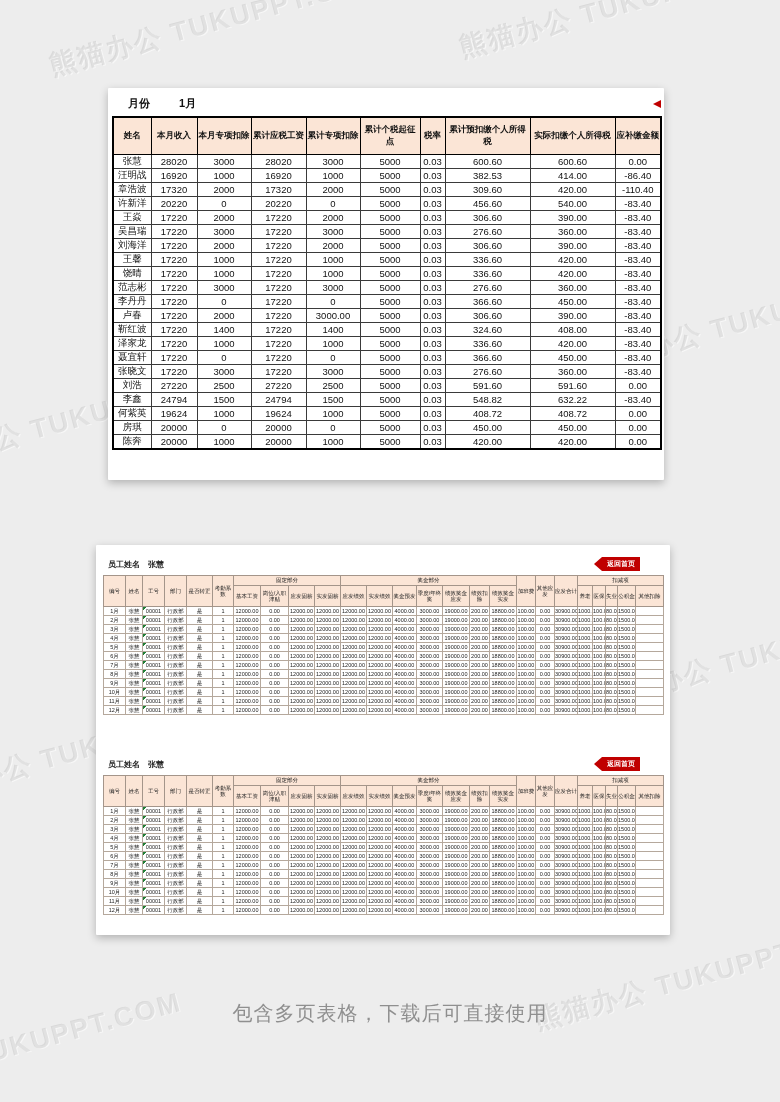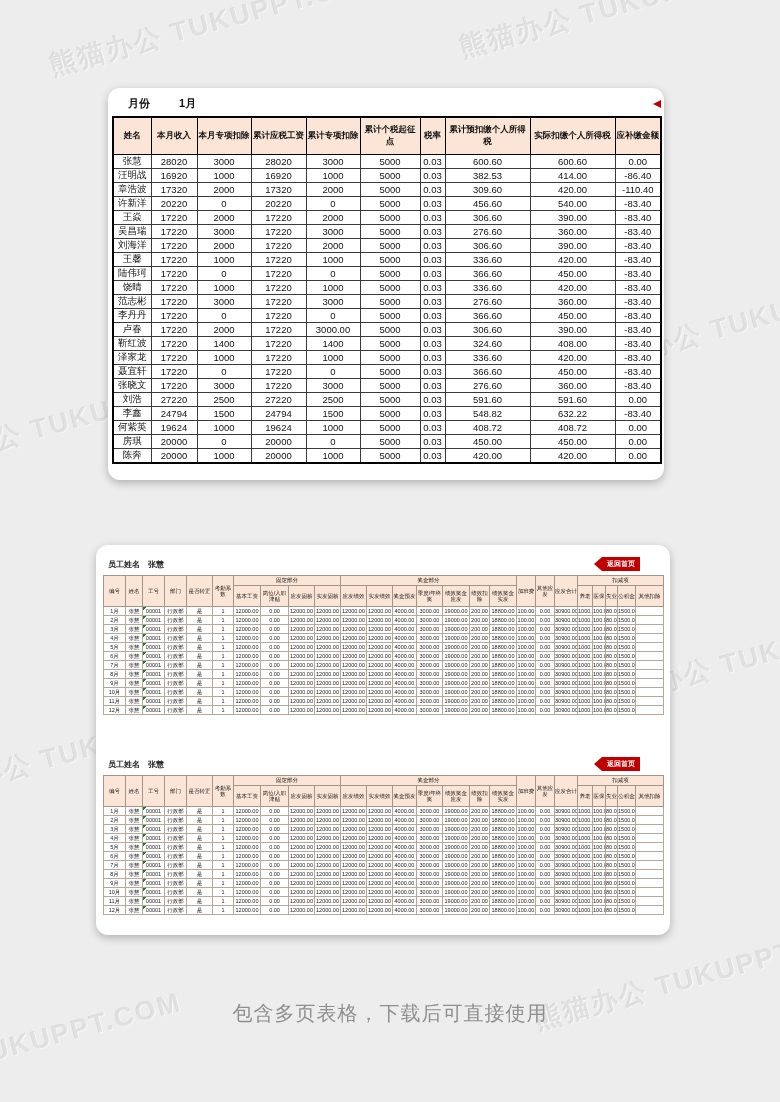--- a/index.html
+++ b/index.html
@@ -7,21 +7,21 @@
         font-family:"Liberation Sans","DejaVu Sans",sans-serif;}
   
   .wm{position:absolute;font-size:27px;font-weight:bold;letter-spacing:2px;white-space:nowrap;
       color:rgba(168,168,168,0.28);text-shadow:1px 1px 0 rgba(255,255,255,0.55);
       transform:rotate(-15deg);transform-origin:left center;pointer-events:none;}
   .wm1{left:50px;top:48px;}  .wm2{left:460px;top:30px;}
   .wm3{left:-90px;top:445px;} .wm4{left:245px;top:385px;color:rgba(168,168,168,0.16);}
   .wm5{left:590px;top:345px;} .wm6{left:-80px;top:775px;}
   .wm7{left:600px;top:680px;} .wm8{left:-150px;top:1072px;} .wm9{left:535px;top:1002px;}
   
-  .sheet{position:absolute;background:#fff;box-shadow:0 3px 8px rgba(0,0,0,0.25);border-radius:12px;}
+  .sheet{position:absolute;background:#fff;box-shadow:0 3px 8px rgba(0,0,0,0.25);border-radius:1px;}
   .sheet1{left:108px;top:88px;width:556px;height:392px;}
   .sheet2{left:96px;top:545px;width:574px;height:390px;}
   
   .month-row{position:absolute;left:20px;top:8px;font-size:11px;font-weight:bold;color:#111;}
   .month-row .mv{margin-left:26px;}
   .mini-arrow{position:absolute;right:3px;top:12px;width:0;height:0;
       border-top:4px solid transparent;border-bottom:4px solid transparent;border-right:8px solid #c00000;}
   table{border-spacing:0;}
   .tax-table{position:absolute;left:4px;top:28px;width:548px;table-layout:fixed;border-collapse:collapse;
       border:2px solid #000;}
@@ -191,32 +191,20 @@
             <td>1000</td>
             <td>17220</td>
             <td>1000</td>
             <td>5000</td>
             <td>0.03</td>
             <td>336.60</td>
             <td>420.00</td>
             <td>-83.40</td>
           </tr>
           <tr>
-            <td>陆伟珂</td>
-            <td>17220</td>
-            <td>0</td>
-            <td>17220</td>
-            <td>0</td>
-            <td>5000</td>
-            <td>0.03</td>
-            <td>366.60</td>
-            <td>450.00</td>
-            <td>-83.40</td>
-          </tr>
-          <tr>
             <td>饶晴</td>
             <td>17220</td>
             <td>1000</td>
             <td>17220</td>
             <td>1000</td>
             <td>5000</td>
             <td>0.03</td>
             <td>336.60</td>
             <td>420.00</td>
             <td>-83.40</td>

